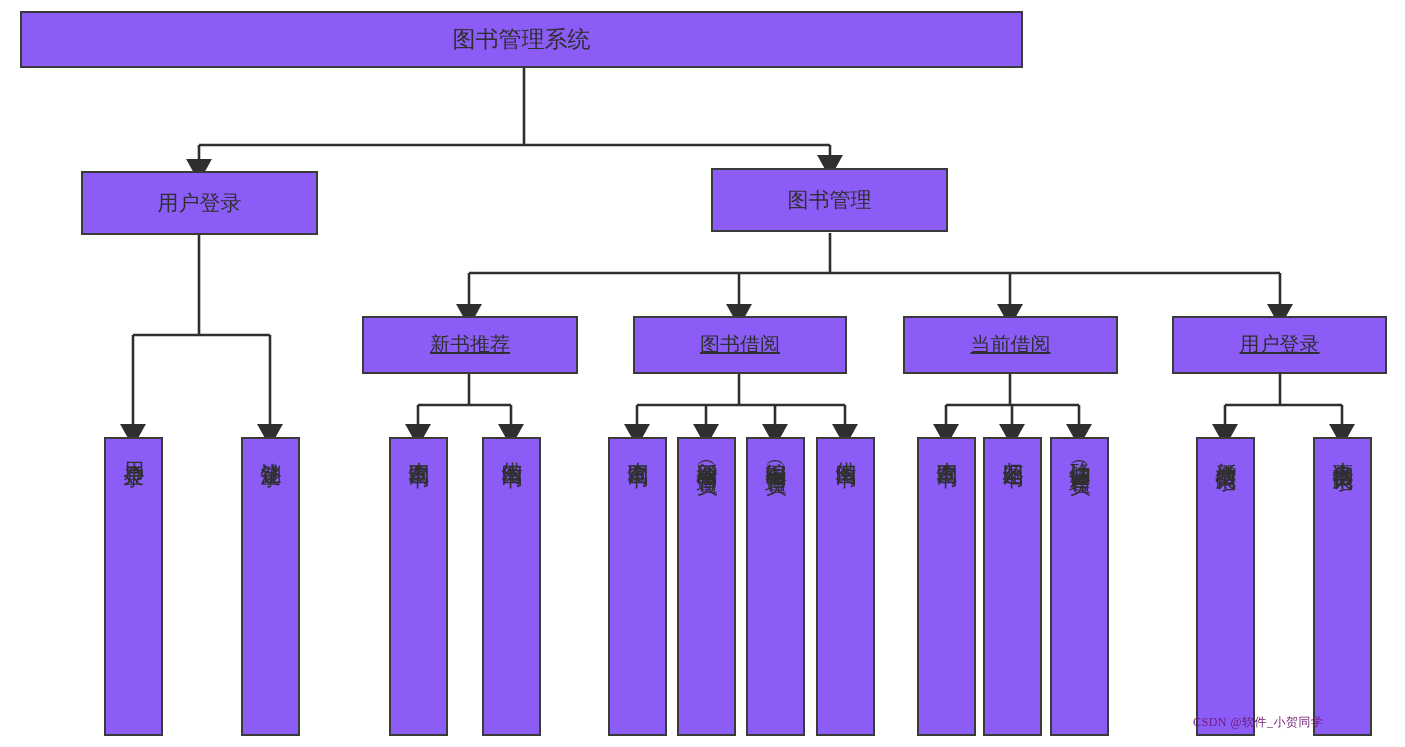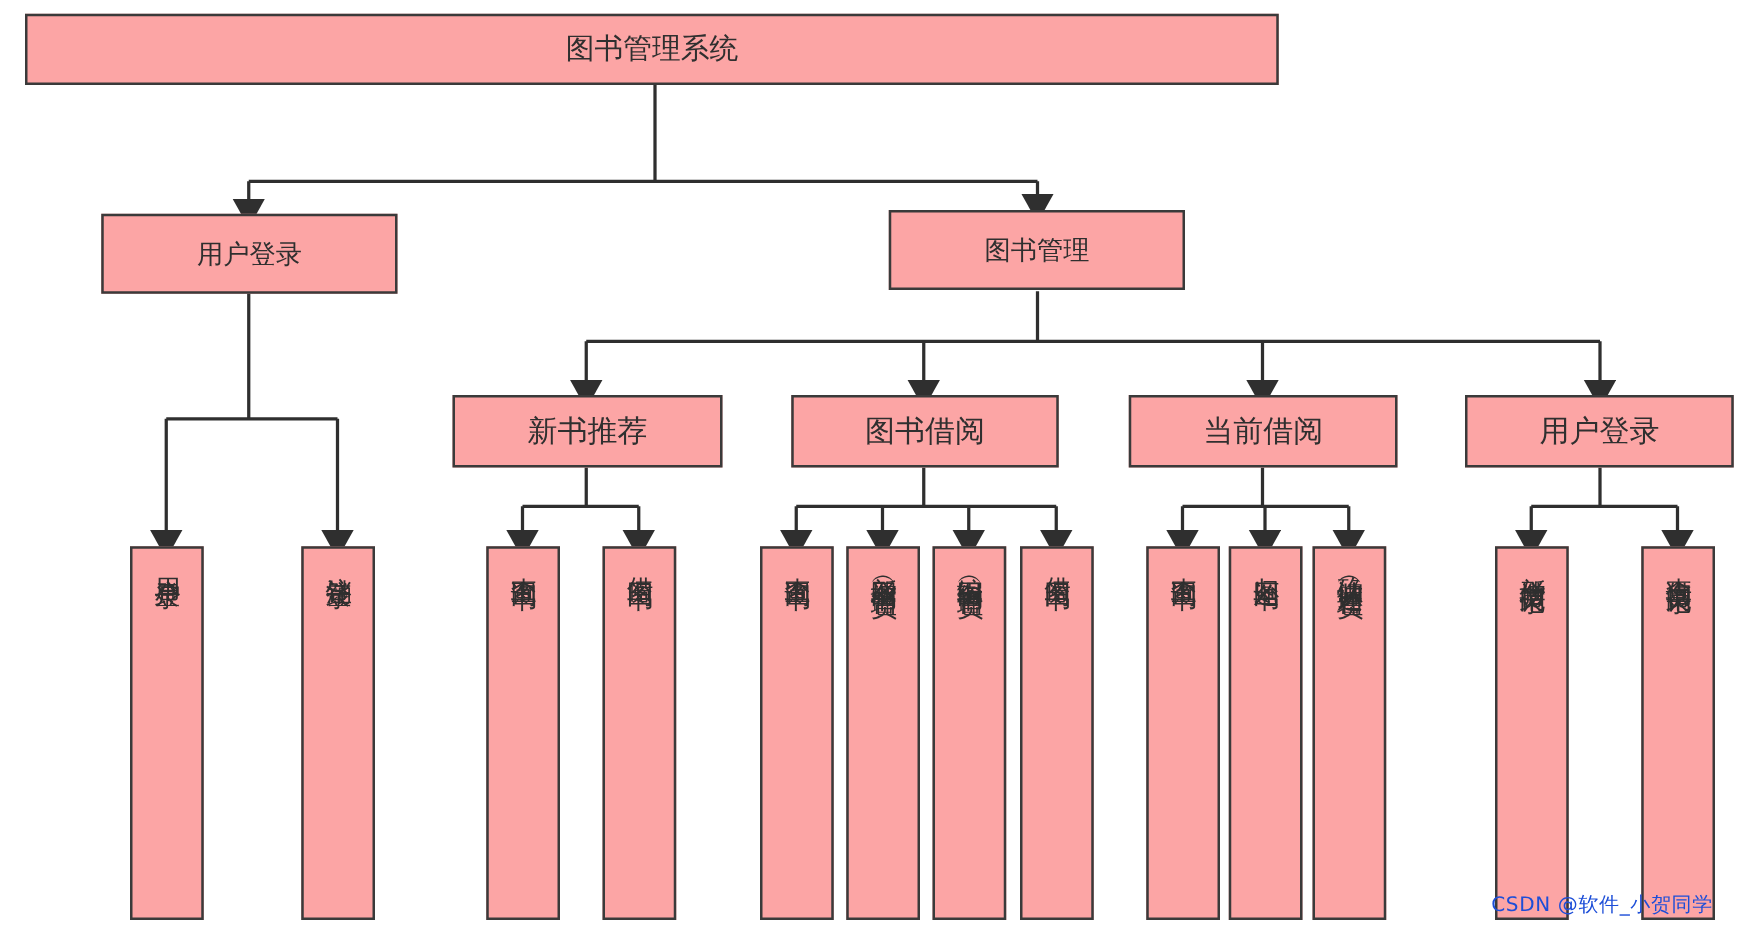--- a/index.html
+++ b/index.html
@@ -21,21 +21,21 @@
     position: absolute;
     left: 0;
     top: 0;
     width: 1405px;
     height: 747px;
     pointer-events: none;
   }
   .node {
     position: absolute;
     box-sizing: border-box;
-    background: #fca5a5;
+    background: #8b5cf6;
     border: 2px solid #3a3a3a;
     display: flex;
     align-items: center;
     justify-content: center;
     text-align: center;
     color: #303030;
   }
   .node-label {
     display: block;
     line-height: 1.18;
@@ -60,21 +60,22 @@
   }
   .node.l1 .node-label {
     font-size: 21px;
   }
   
   .node.l2 {
     height: 58px;
     border-width: 2px;
   }
   .node.l2 .node-label {
-    font-size: 24px;
+    font-size: 20px;
+    text-decoration: underline;
   }
   
   .node.leaf {
     top: 437px;
     height: 299px;
     border-width: 2px;
     align-items: flex-start;
     padding-top: 6px;
   }
   .node.leaf .node-label {
@@ -82,24 +83,25 @@
     text-orientation: upright;
     font-size: 21px;
     letter-spacing: 2px;
     line-height: 1;
     white-space: nowrap;
   }
   .watermark {
     position: absolute;
     left: 1193px;
     top: 714px;
-    font-size: 16px;
-    color: #1d4ed8;
+    font-size: 12px;
+    color: #701a75;
     letter-spacing: 0.5px;
     white-space: nowrap;
+    font-family: Liberation Serif, serif;
   }
 </style>
 </head>
 <body>
 
 <div id="canvas">
 
   <svg id="edges" viewBox="0 0 1405 747">
     <defs>
       <marker id="arrow" markerWidth="11" markerHeight="11" refX="1.2" refY="5" orient="auto" markerUnits="strokeWidth">

